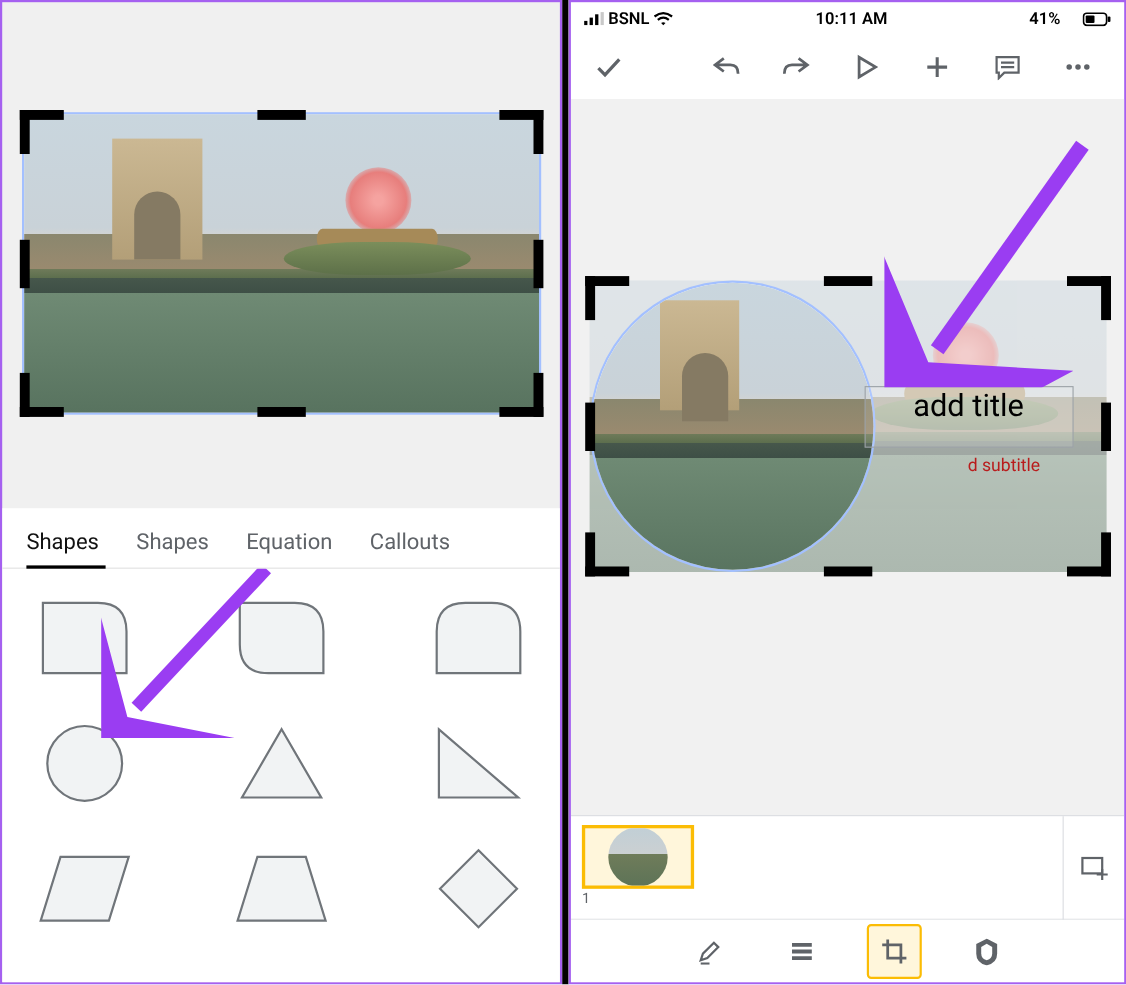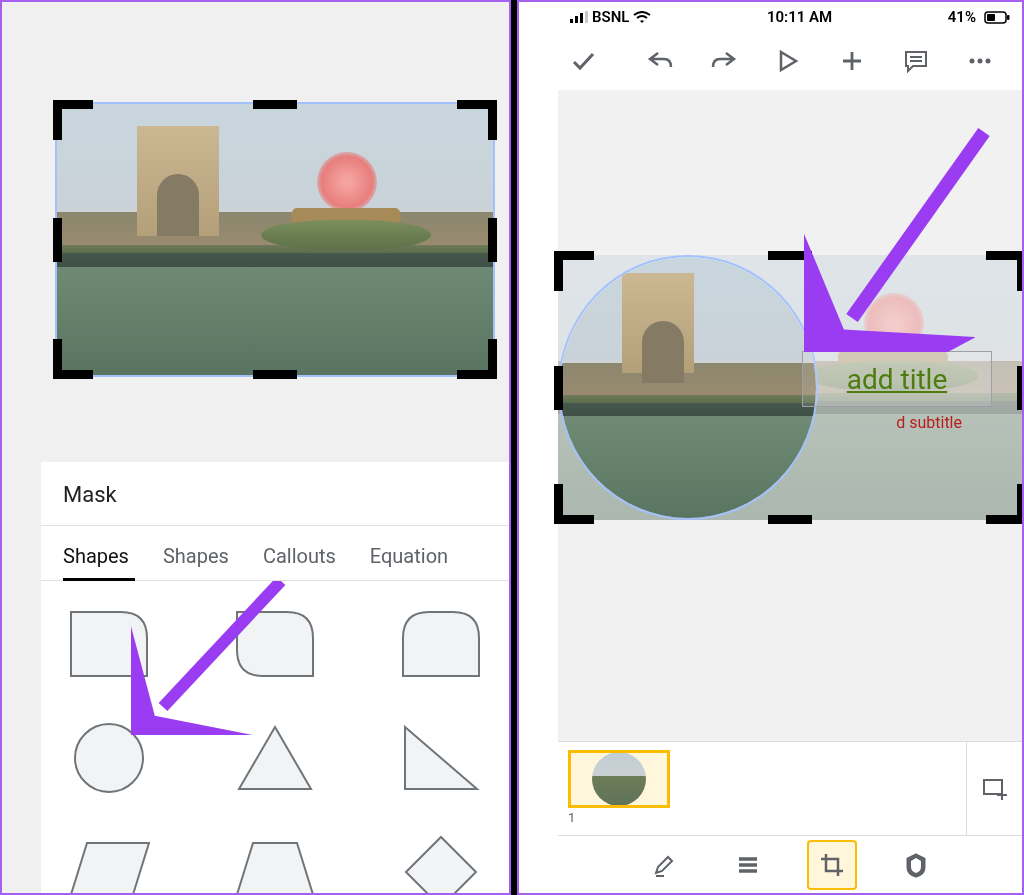--- a/index.html
+++ b/index.html
@@ -10,21 +10,20 @@
   body {
     width: 1024px;
     height: 895px;
     display: flex;
     font-family: -apple-system, BlinkMacSystemFont, "Segoe UI", Roboto, Arial, sans-serif;
     background: #fff;
   }
   .screen {
     position: relative;
     overflow: hidden;
-    padding-left: 39px;
   }
   .left-screen {
     width: 511px;
     height: 895px;
     border: 2px solid #a560f0;
     background: #f0f0f0;
     display: flex;
     flex-direction: column;
   }
   .divider {
@@ -270,26 +269,25 @@
   }
   .r-oval-mask .arch{left:64px;top:18px;width:72px;height:100px;}
   .r-title-box {
     position: absolute;
     right: 30px;
     top: 96px;
     width: 190px;
     height: 56px;
     border: 1px solid #9aa0a6;
     display: flex;
-    align-items: center;
-    justify-content: center;
-    color: #4d7c0f;
+    align-items: flex-start;
+    justify-content: center;
+    color: #000000;
     font-size: 28px;
     background: rgba(255,255,255,0.12);
-    text-decoration: underline;
   }
   .r-subtitle {
     position: absolute;
     right: 60px;
     top: 158px;
     color: #b91c1c;
     font-size: 16px;
   }
 
   .r-filmstrip {
@@ -389,26 +387,25 @@
           <span class="v"></span>
         </div>
       <div class="crop-edge ce-top"></div>
       <div class="crop-edge ce-bottom"></div>
       <div class="crop-edge ce-left"></div>
       <div class="crop-edge ce-right"></div>
     </div>
   </div>
 
   <div class="l-panel">
-    <div class="l-panel-title">Mask</div>
     <div class="l-tabs">
       <div class="l-tab active">Shapes</div>
       <div class="l-tab">Shapes</div>
+      <div class="l-tab">Equation</div>
       <div class="l-tab">Callouts</div>
-      <div class="l-tab">Equation</div>
     </div>
     <div class="l-shapes-grid">
       <div class="shape-cell">
         <svg width="80" height="68">
             <path d="M2 2 H52 Q78 2 78 28 V66 H2 Z" fill="#f1f3f4" stroke="#70757a" stroke-width="2"></path>
           </svg>
       </div>
       <div class="shape-cell">
         <svg width="80" height="68">
             <path d="M2 2 H52 Q78 2 78 28 V66 H28 Q2 66 2 40 Z" fill="#f1f3f4" stroke="#70757a" stroke-width="2"></path>
@@ -478,21 +475,21 @@
       <span>BSNL</span>
       <span class="wifi">
         <svg width="18" height="13">
             <path d="M9 12 L11 10 Q9 8.5 7 10 Z" fill="#000"></path>
             <path d="M4 7 Q9 3 14 7" stroke="#000" stroke-width="2" fill="none"></path>
             <path d="M1 4 Q9 -2 17 4" stroke="#000" stroke-width="2" fill="none"></path>
           </svg>
       </span>
     </div>
     <div>10:11 AM</div>
-    <div class="r-status-right" style="display:flex;align-items:center;gap:8px;">
+    <div class="r-status-right" style="display:flex;align-items:center;gap:20px;">
       <span>41%</span>
       <span class="batt">
         <svg width="26" height="13">
             <rect x="1" y="1" width="21" height="11" rx="3" fill="none" stroke="#000" stroke-width="1.5"></rect>
             <rect x="3" y="3" width="8" height="7" rx="1" fill="#000"></rect>
             <rect x="23" y="4" width="2.5" height="5" rx="1" fill="#000"></rect>
           </svg>
       </span>
     </div>
   </div>

